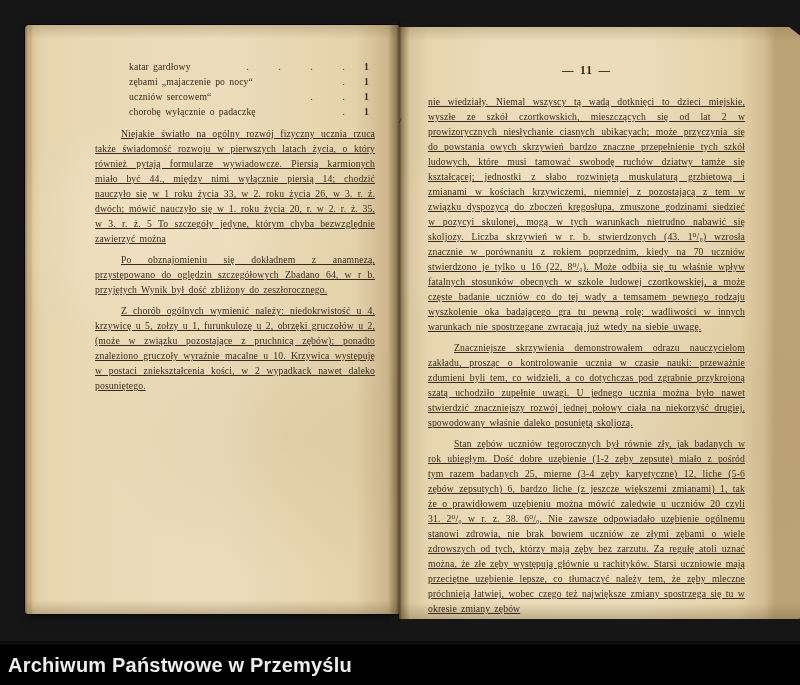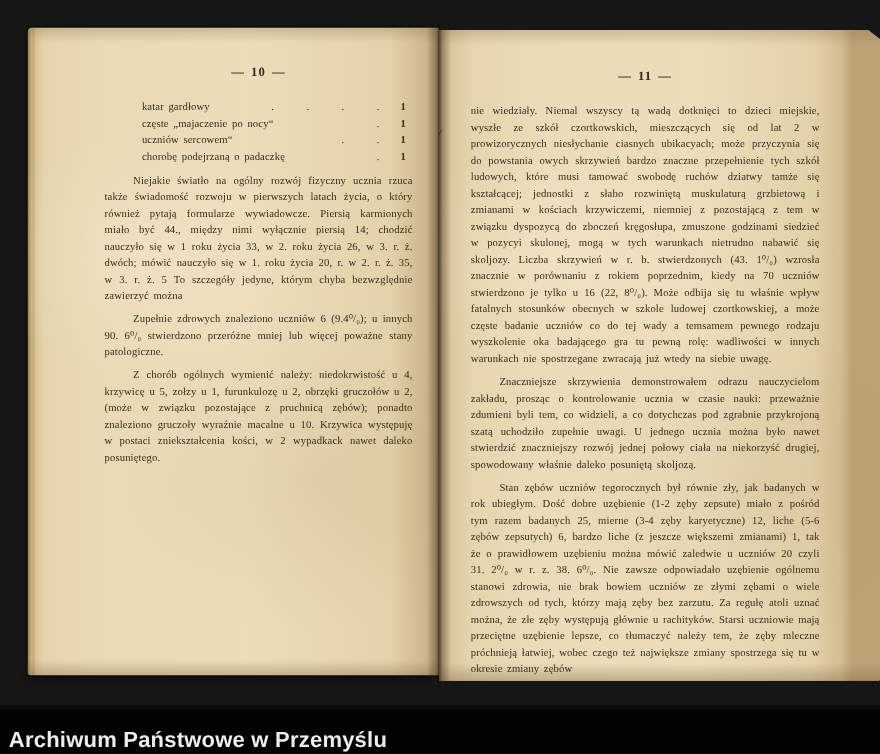--- a/index.html
+++ b/index.html
@@ -58,21 +58,21 @@
     word-spacing: 1.6px; letter-spacing: .12px;
   }
   .page-left  .page-inner { padding: 34px 24px 0 70px; }
   .page-right .page-inner { padding: 36px 62px 0 29px; }
 
   .page-number {
     text-align: center;
     font-size: 11.5px; letter-spacing: 1px;
     margin: 0 0 16px 0; font-weight: bold; color: #31281b;
   }
-  .para { margin: 0 0 6px 0; text-indent: 26px; }
+  .para { margin: 0 0 6px 0; text-indent: 26px; text-decoration: underline; }
   .para.no-indent { text-indent: 0; }
 
   
   .symptom-list { margin: 0 6px 7px 34px; }
   .list-row { display: flex; align-items: baseline; }
   .li-label  { white-space: pre; }
   .li-leader { flex: 1; text-align: right; padding-right: 14px; overflow: hidden; white-space: pre; color: #3d3222; }
   .li-value  { width: 10px; text-align: right; font-weight: bold; }
 
   
@@ -80,62 +80,61 @@
     position: absolute; left: -3px; top: 86px;
     font-size: 9px; color: #4a3b24; opacity: .8;
     transform: rotate(12deg);
   }
 
   
   .caption-bar {
     position: absolute; left: 0; bottom: 0; width: 800px; height: 40px;
     background: #020202;
     box-shadow: 0 -4px 0 rgba(10,10,10,.9);
-    display: flex; align-items: flex-end;
+    display: flex; align-items: center;
   }
   .caption-text {
     font-family: "Liberation Sans", "DejaVu Sans", sans-serif;
     font-weight: bold; font-size: 20px; color: #ededed;
     padding-left: 8px; letter-spacing: .2px;
   }
 </style>
 </head>
 <body>
 
 <div class="stage">
 
   <div class="page page-left">
     <div class="page-inner">
-      <div class="page-number">— 10 —</div>
 
       <div class="symptom-list">
         <div class="list-row">
           <span class="li-label">katar gardłowy</span>
           <span class="li-leader">.   .   .   .</span>
           <span class="li-value">1</span>
         </div>
         <div class="list-row">
-          <span class="li-label">częste „majaczenie po nocy“</span>
+          <span class="li-label">zębami „majaczenie po nocy“</span>
           <span class="li-leader">.</span>
           <span class="li-value">1</span>
         </div>
         <div class="list-row">
           <span class="li-label">uczniów sercowem“</span>
           <span class="li-leader">.   .</span>
           <span class="li-value">1</span>
         </div>
         <div class="list-row">
-          <span class="li-label">chorobę podejrzaną o padaczkę</span>
+          <span class="li-label">chorobę wyłącznie o padaczkę</span>
           <span class="li-leader">.</span>
           <span class="li-value">1</span>
         </div>
       </div>
 
       <p class="para">Niejakie światło na ogólny rozwój fizyczny ucznia rzuca także świadomość rozwoju w pierwszych latach życia, o który również pytają formularze wywiadowcze. Piersią karmionych miało być 44., między nimi wyłącznie piersią 14; chodzić nauczyło się w 1 roku życia 33, w 2. roku życia 26, w 3. r. ż. dwóch; mówić nauczyło się w 1. roku życia 20, r. w 2. r. ż. 35, w 3. r. ż. 5 To szczegóły jedyne, którym chyba bezwzględnie zawierzyć można</p>
-      <p class="para">Zupełnie zdrowych znaleziono uczniów 6 (9.4⁰/₀); u innych 90. 6⁰/₀ stwierdzono przeróżne mniej lub więcej poważne stany patologiczne.</p>
+      <p class="para">Po obznajomieniu się dokładnem z anamnezą, przystępowano do oględzin szczegółowych Zbadano 64, w r b. przyjętych Wynik był dość zbliżony do zeszłorocznego.</p>
       <p class="para">Z chorób ogólnych wymienić należy: niedokrwistość u 4, krzywicę u 5, zołzy u 1, furunkulozę u 2, obrzęki gruczołów u 2, (może w związku pozostające z pruchnicą zębów); ponadto znaleziono gruczoły wyraźnie macalne u 10. Krzywica występuję w postaci zniekształcenia kości, w 2 wypadkack nawet daleko posuniętego.</p>
 
     </div>
   </div>
 
   <div class="page page-right">
     <div class="page-inner">
       <span class="ink-mark">∨</span>
       <div class="page-number">— 11 —</div>
       <p class="para no-indent">nie wiedziały. Niemal wszyscy tą wadą dotknięci to dzieci miejskie, wyszłe ze szkół czortkowskich, mieszczących się od lat 2 w prowizorycznych niesłychanie ciasnych ubikacyach; może przyczynia się do powstania owych skrzywień bardzo znaczne przepełnienie tych szkół ludowych, które musi tamować swobodę ruchów dziatwy tamże się kształcącej; jednostki z słabo rozwiniętą muskulaturą grzbietową i zmianami w kościach krzywiczemi, niemniej z pozostającą z tem w związku dyspozycą do zboczeń kręgosłupa, zmuszone godzinami siedzieć w pozycyi skulonej, mogą w tych warunkach nietrudno nabawić się skoljozy. Liczba skrzywień w r. b. stwierdzonych (43. 1⁰/₀) wzrosła znacznie w porównaniu z rokiem poprzednim, kiedy na 70 uczniów stwierdzono je tylko u 16 (22, 8⁰/₀). Może odbija się tu właśnie wpływ fatalnych stosunków obecnych w szkole ludowej czortkowskiej, a może częste badanie uczniów co do tej wady a temsamem pewnego rodzaju wyszkolenie oka badającego gra tu pewną rolę: wadliwości w innych warunkach nie spostrzegane zwracają już wtedy na siebie uwagę.</p>

